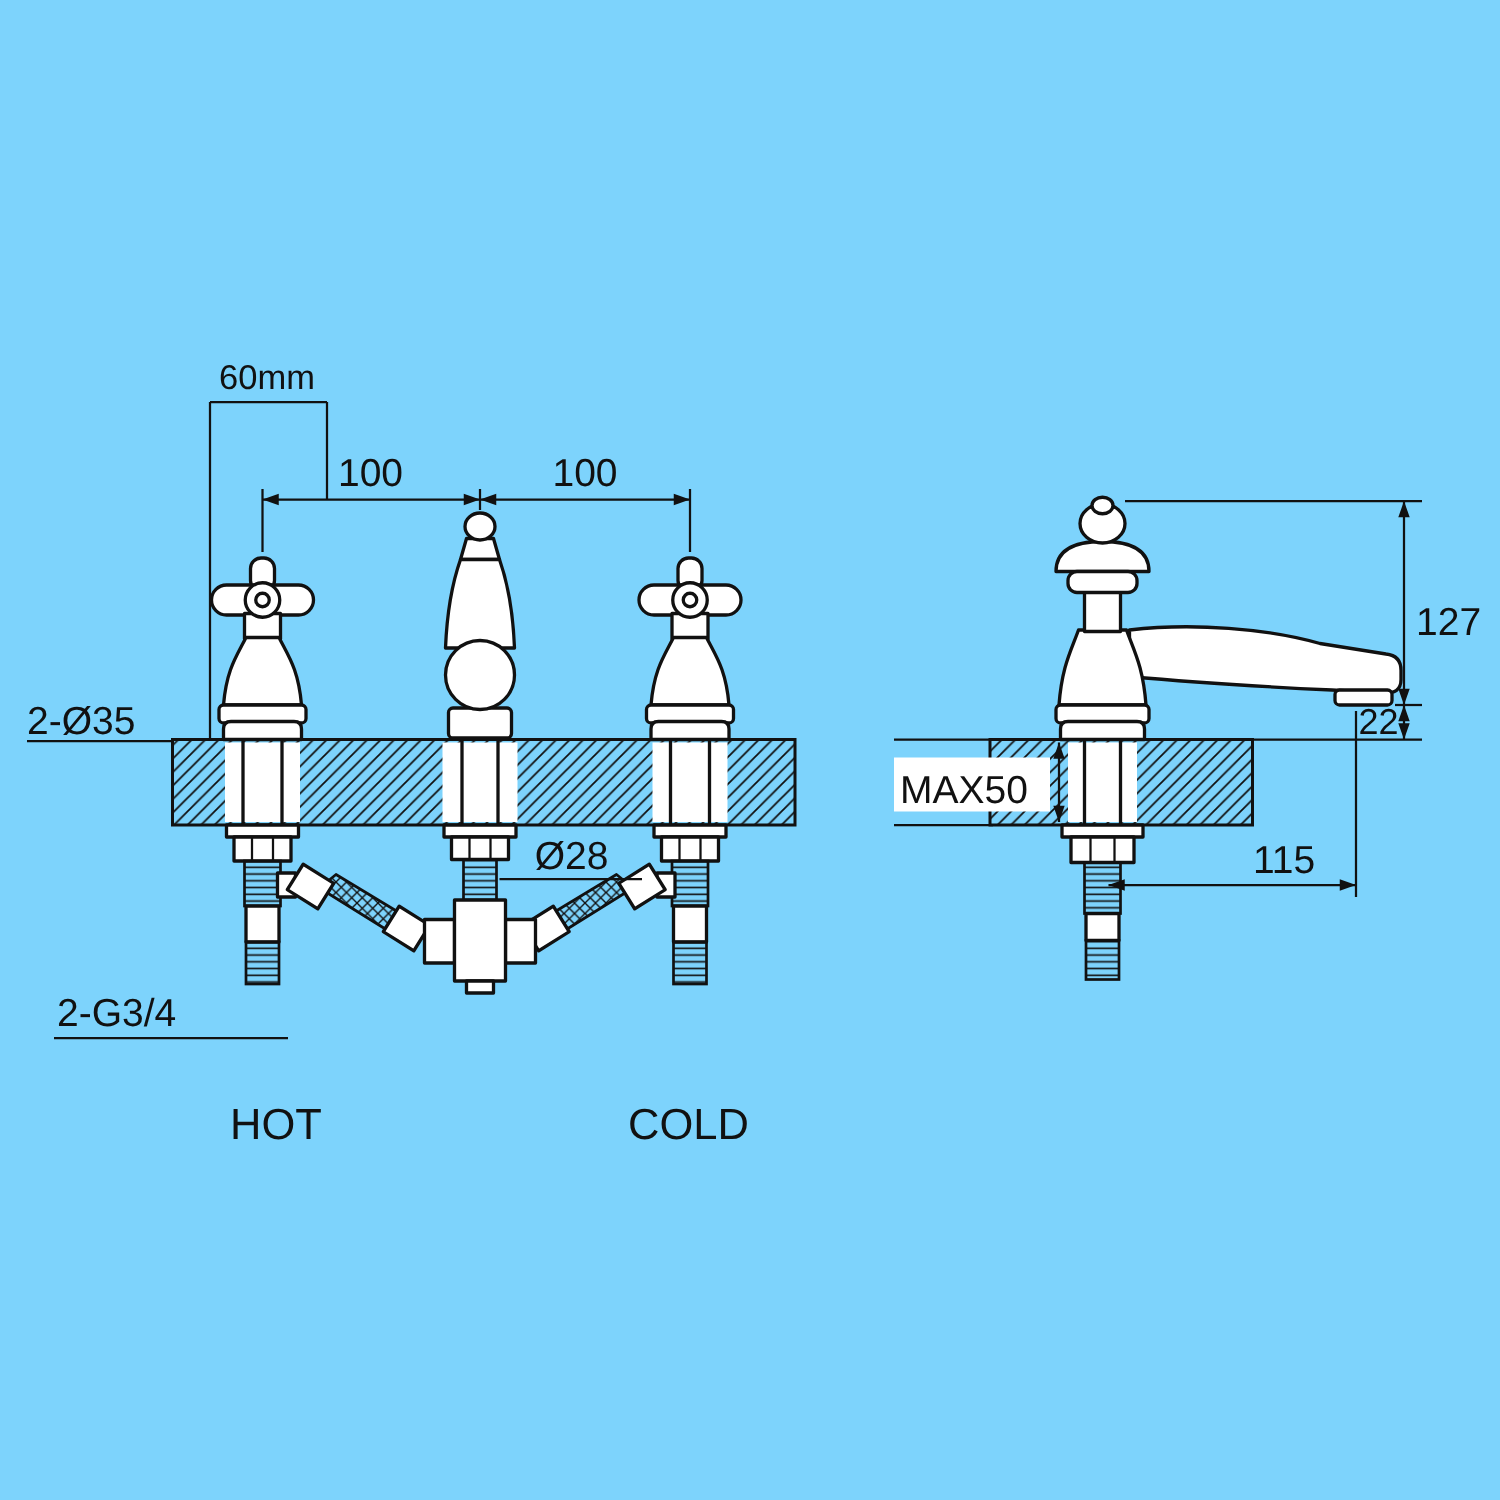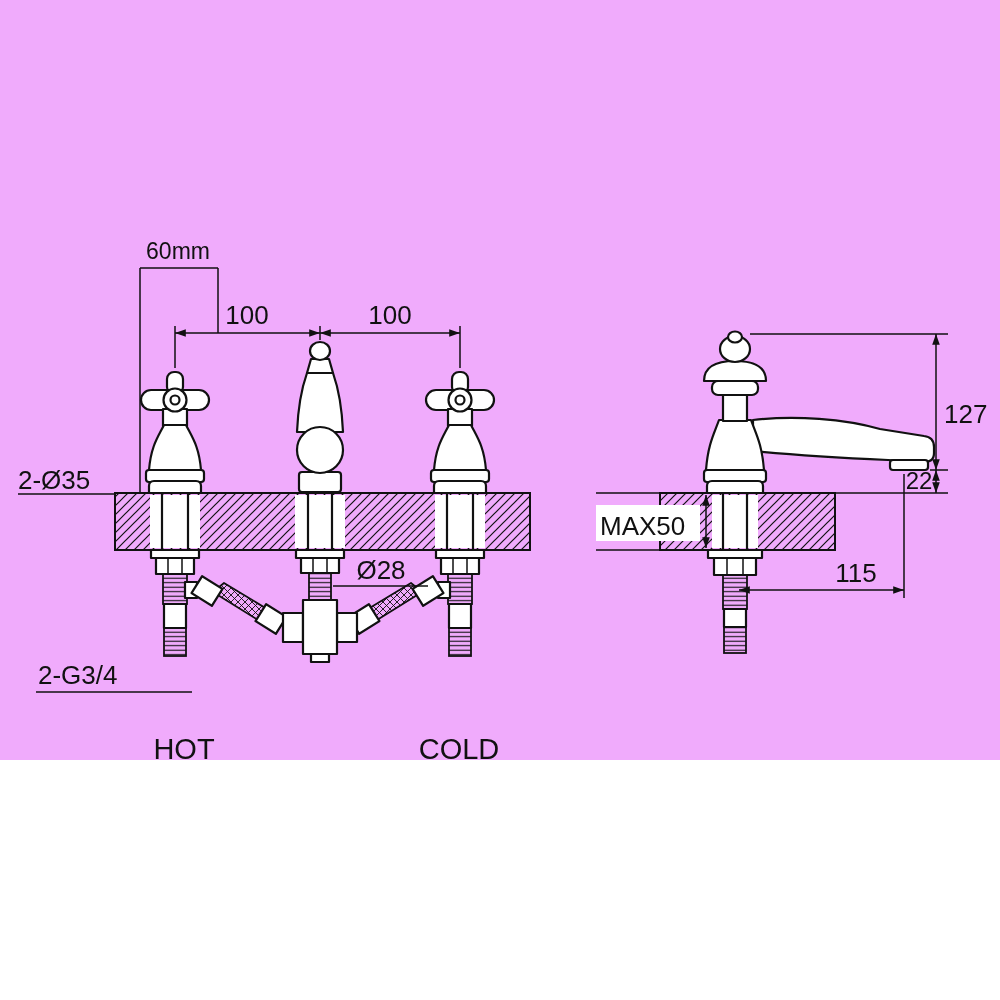--- a/index.html
+++ b/index.html
@@ -1,16 +1,16 @@
 <!DOCTYPE html>
 <html><head>
 <meta charset="utf-8">
 <style>
   html,body{margin:0;padding:0;background:#ffffff;}
-  .canvas{position:relative;width:1000px;height:760px;background:#f0abfc;overflow:hidden;}
+  .canvas{position:relative;width:1000px;height:1000px;background:#7dd3fc;overflow:hidden;}
   svg{position:absolute;left:0;top:0;}
   .o  {stroke:#111;stroke-width:2.2;fill:none;stroke-linecap:round;}
   .ow {stroke:#111;stroke-width:2.2;fill:#ffffff;stroke-linejoin:round;}
   .oh {stroke:#111;stroke-width:2;fill:url(#hatch);}
   .ot {stroke:#111;stroke-width:1.8;fill:url(#threads);}
   .ob {stroke:#111;stroke-width:1.8;fill:url(#braid);stroke-linejoin:round;}
   .d  {stroke:#111;stroke-width:1.5;fill:none;}
   .f  {stroke:#111;stroke-width:1.5;fill:none;}
   .punch{fill:#ffffff;stroke:none;}
   .t  {font-family:"Liberation Sans",sans-serif;font-size:26px;fill:#111;}

